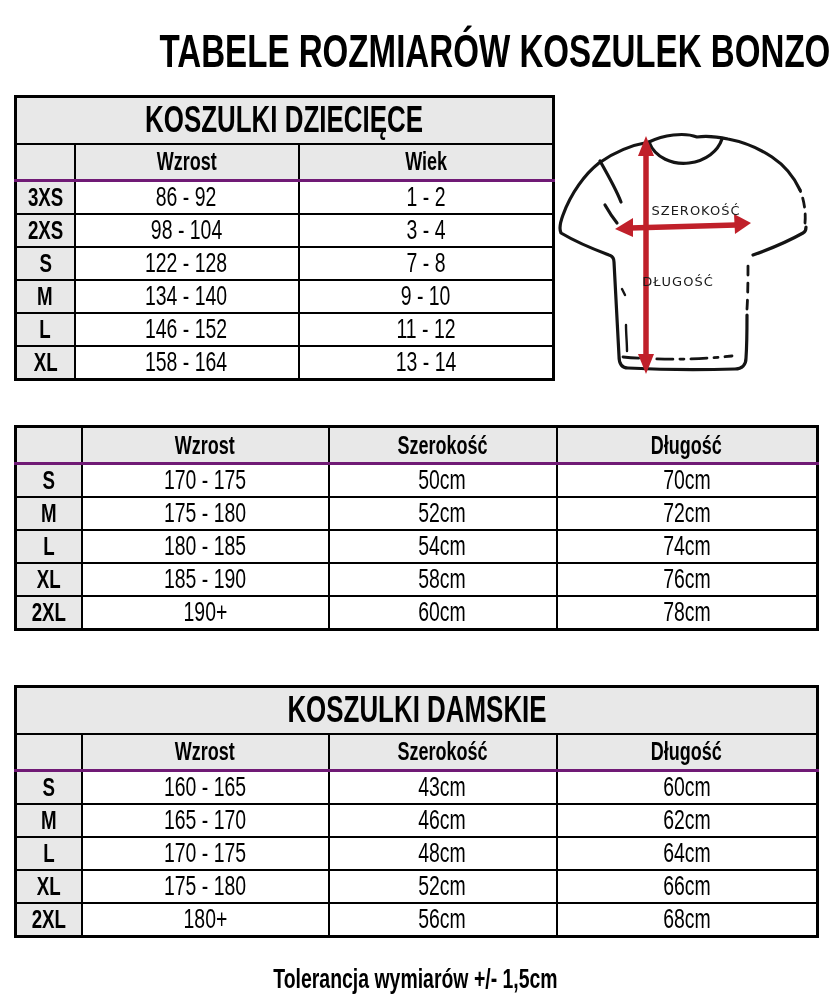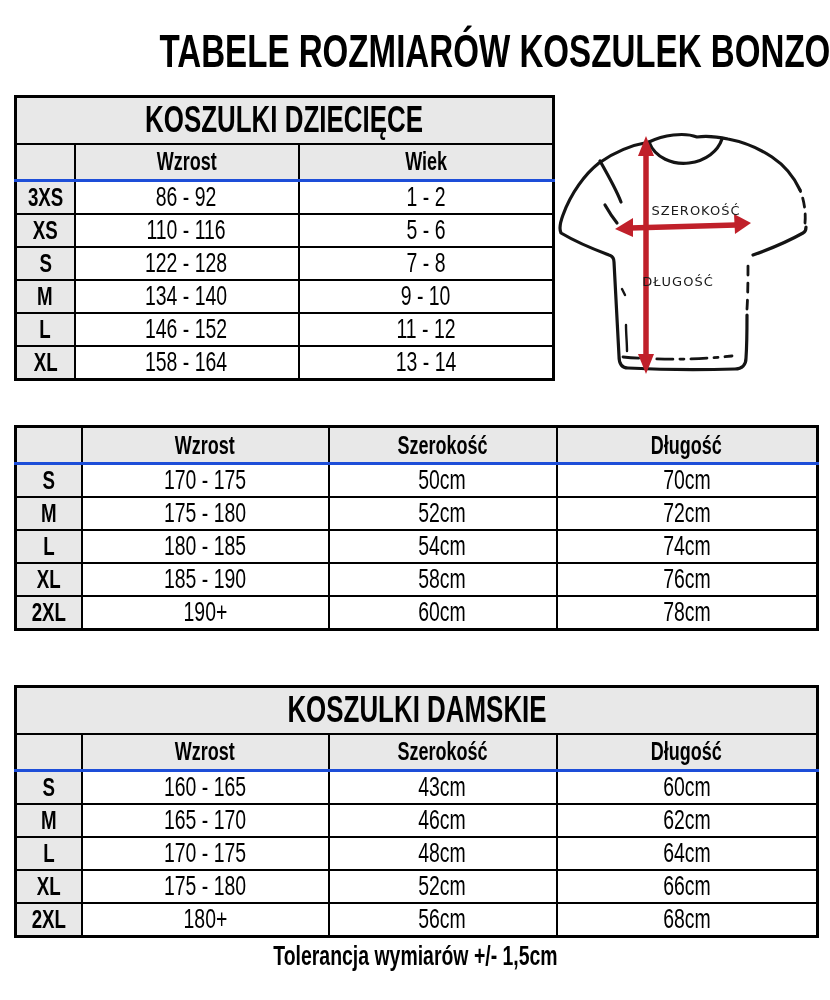--- a/index.html
+++ b/index.html
@@ -49,21 +49,21 @@
     background: #e8e8e8;
     height: 47px;
     font-size: 36px;
     font-weight: bold;
   }
   .size-table tr.cols th {
     background: #e8e8e8;
     height: 37px;
     font-size: 25px;
     font-weight: bold;
-    border-bottom: 3px solid #1d4ed8;
+    border-bottom: 3px solid #701a75;
   }
   .size-table tbody td {
     height: 31px;
     font-size: 27px;
     font-weight: normal;
   }
   .size-table tbody td.size-cell {
     background: #e8e8e8;
     font-weight: bold;
     font-size: 26px;
@@ -77,21 +77,21 @@
   .shirt-fig svg { display: block; width: 100%; height: 100%; }
   .shirt-label {
     font-family: "DejaVu Sans", sans-serif;
     font-size: 13px;
     letter-spacing: 1px;
     text-transform: uppercase;
     fill: #1a1a1a;
   }
   .footer-note {
     position: absolute;
-    top: 941px; left: 0; right: 0;
+    top: 964px; left: 0; right: 0;
     text-align: center;
     font-size: 27px;
     font-weight: bold;
   }
 </style>
 </head>
 <body>
 
 <main>
 
@@ -119,23 +119,23 @@
         </tr>
       </thead>
       <tbody>
 
       <tr>
           <td class="size-cell"><span class="cond">3XS</span></td>
           <td><span class="cond">86 - 92</span></td>
           <td><span class="cond">1 - 2</span></td>
         </tr>
           <tr>
-          <td class="size-cell"><span class="cond">XS</span></td>
-          <td><span class="cond">110 - 116</span></td>
-          <td><span class="cond">5 - 6</span></td>
+          <td class="size-cell"><span class="cond">2XS</span></td>
+          <td><span class="cond">98 - 104</span></td>
+          <td><span class="cond">3 - 4</span></td>
         </tr>
           <tr>
           <td class="size-cell"><span class="cond">S</span></td>
           <td><span class="cond">122 - 128</span></td>
           <td><span class="cond">7 - 8</span></td>
         </tr>
           <tr>
           <td class="size-cell"><span class="cond">M</span></td>
           <td><span class="cond">134 - 140</span></td>
           <td><span class="cond">9 - 10</span></td>

